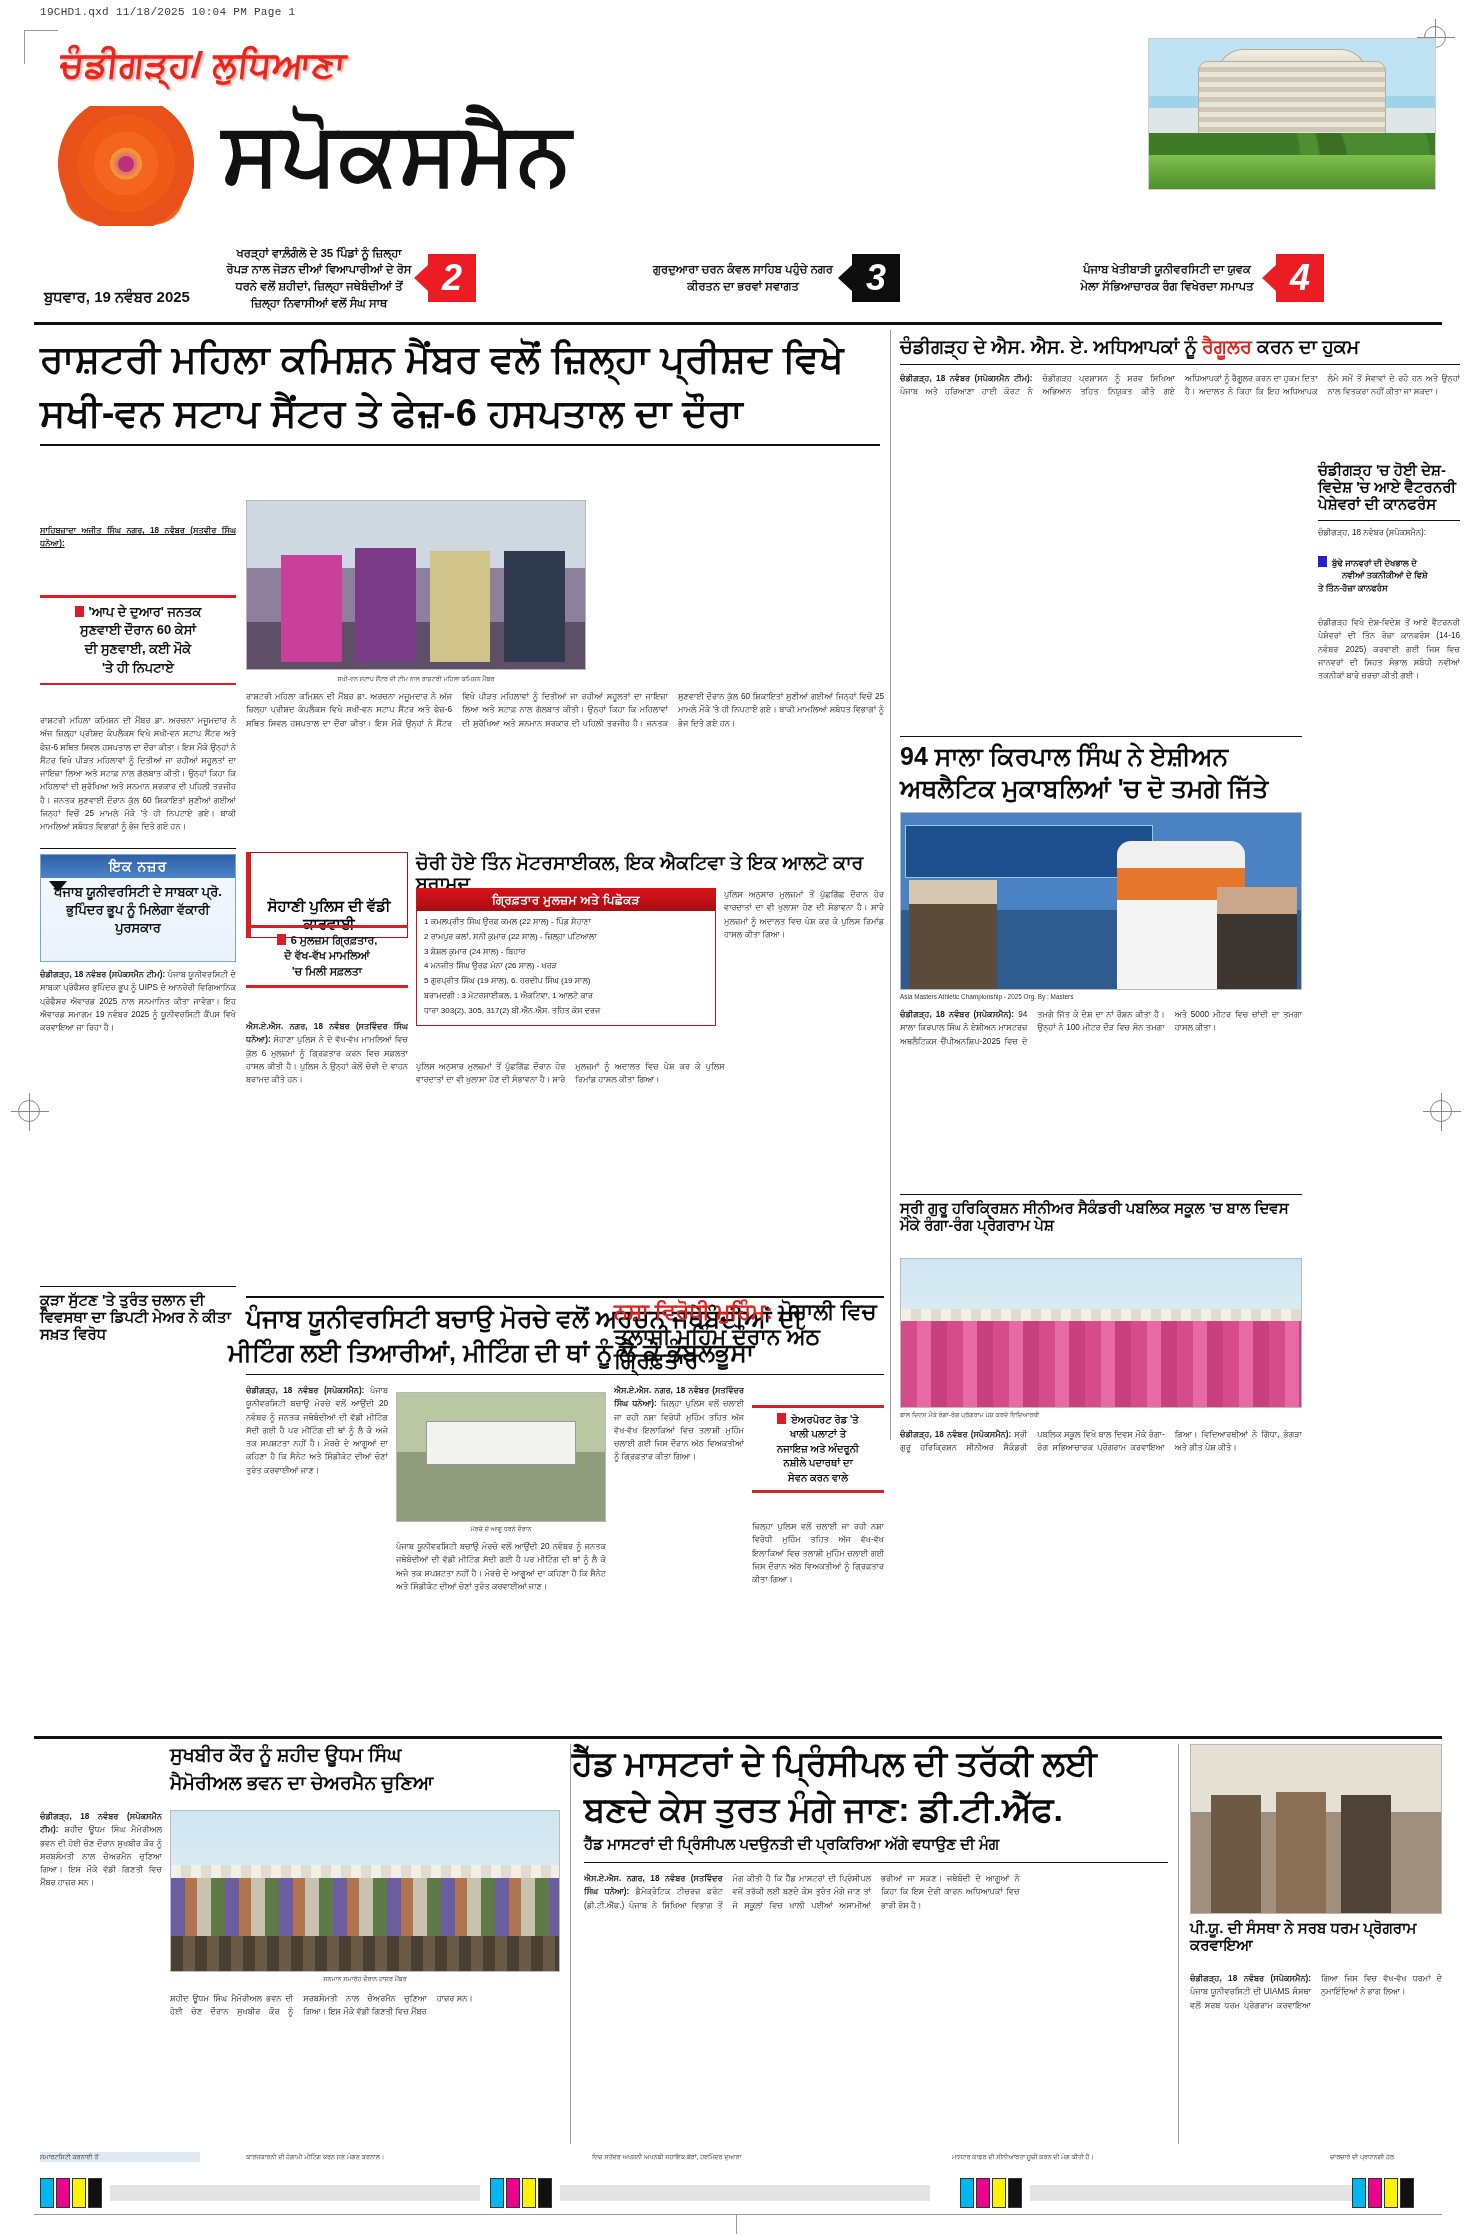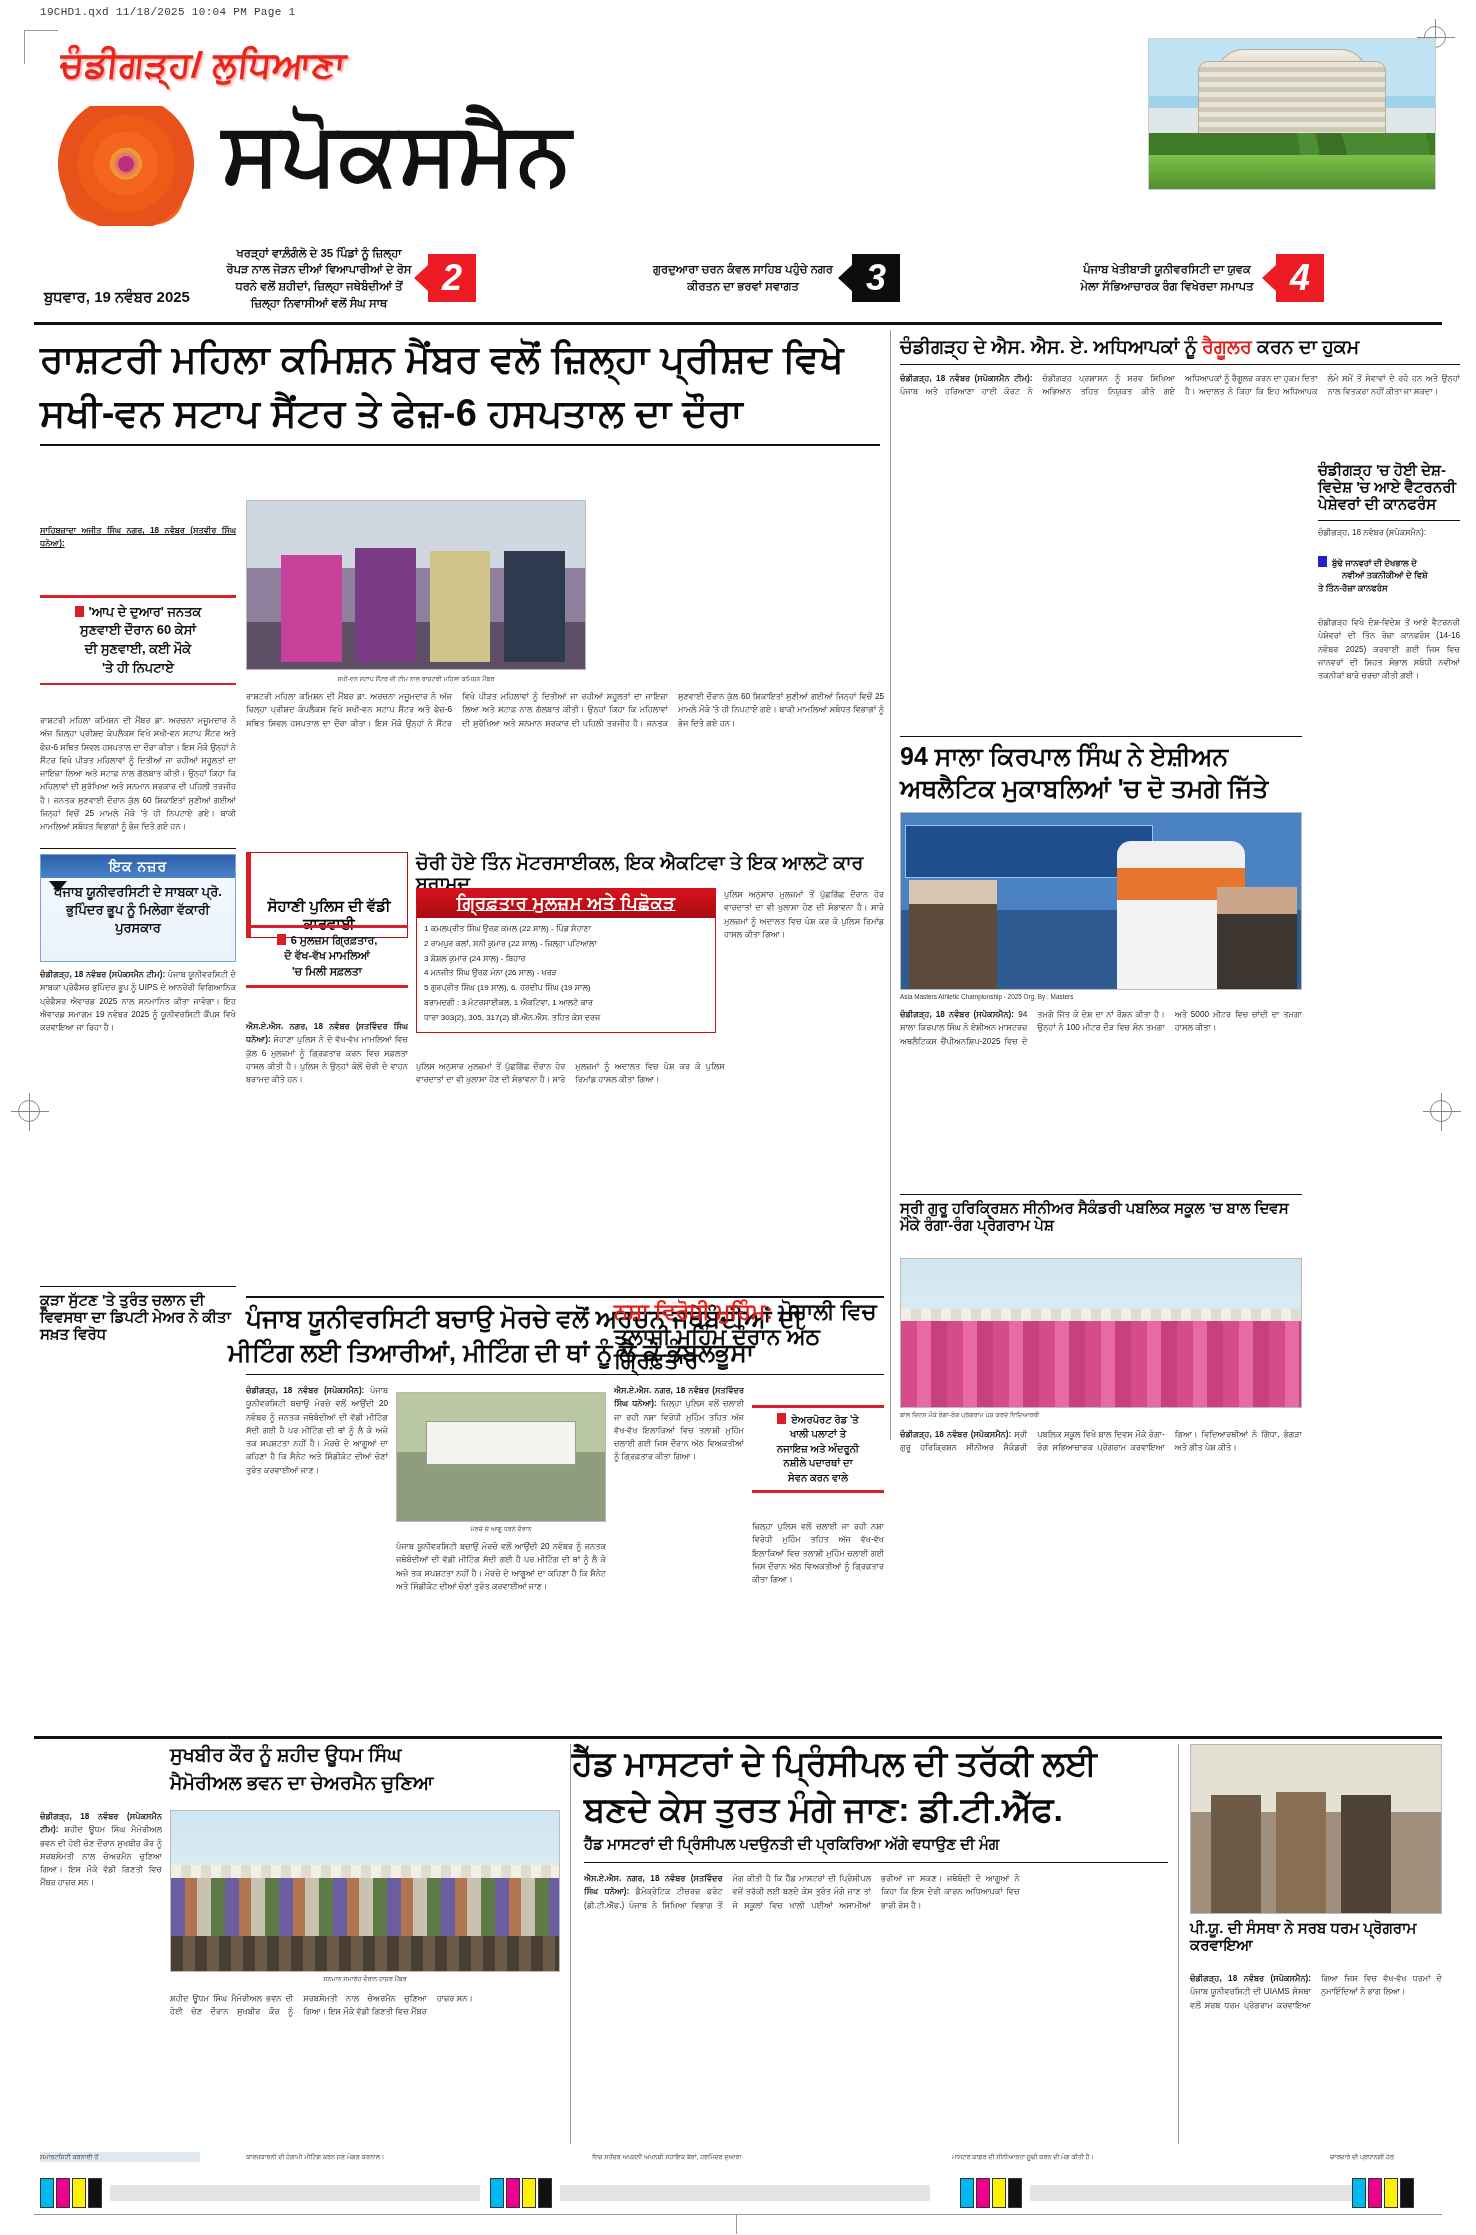--- a/index.html
+++ b/index.html
@@ -167,22 +167,22 @@
 
   
   .boxhl {
     position:absolute; border:1px solid #b01016; border-left:5px solid #d81f26;
     padding:4px 6px; text-align:center;
   }
 
   
   .rtable { position:absolute; border:1px solid #c9141b; }
   .rtable .th {
-    background:linear-gradient(#d8121a,#a80d13); color:#fff; font-size:18px;
-    font-weight:bold; text-align:center; padding:4px 0; letter-spacing:.4px;text-decoration:underline;
+    background:linear-gradient(#d8121a,#a80d13); color:#fff; font-size:12px;
+    font-weight:bold; text-align:center; padding:4px 0; letter-spacing:.4px;
   }
   .rtable .rows { padding:5px 7px; font-size:8px; line-height:1.6; color:#111; }
   .rtable .rows div { margin-bottom:2px; }
 
   
   .pgroup { position:absolute; overflow:hidden; border:1px solid #bbb; }
   .pgroup .sky  { position:absolute; inset:0; background:linear-gradient(#cfe6f2,#eef3f0); }
   .pgroup .row  { position:absolute; left:0; right:0; bottom:0; height:58%;
                   background:repeating-linear-gradient(90deg,#d64b8a 0 16px,#e86aa4 16px 30px,#c8407d 30px 46px); }
   .pgroup .row2 { position:absolute; left:0; right:0; bottom:0; height:22%;

